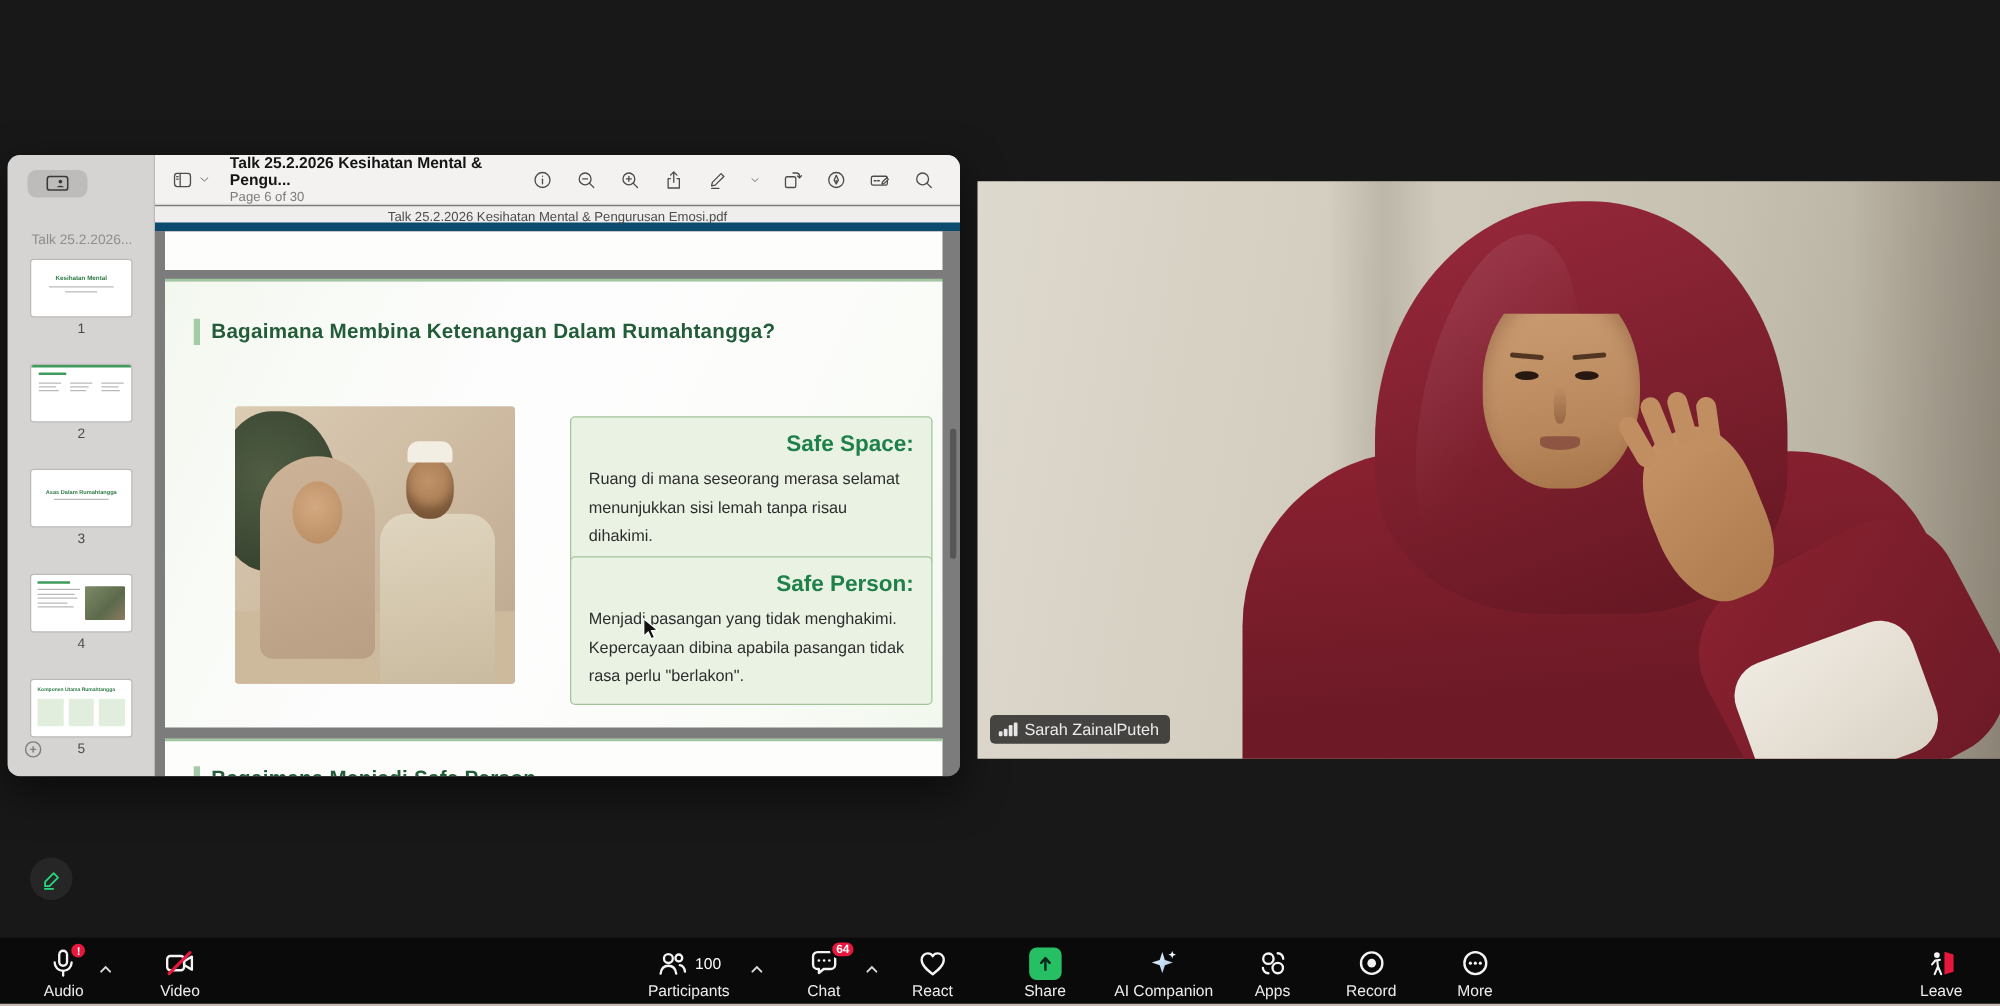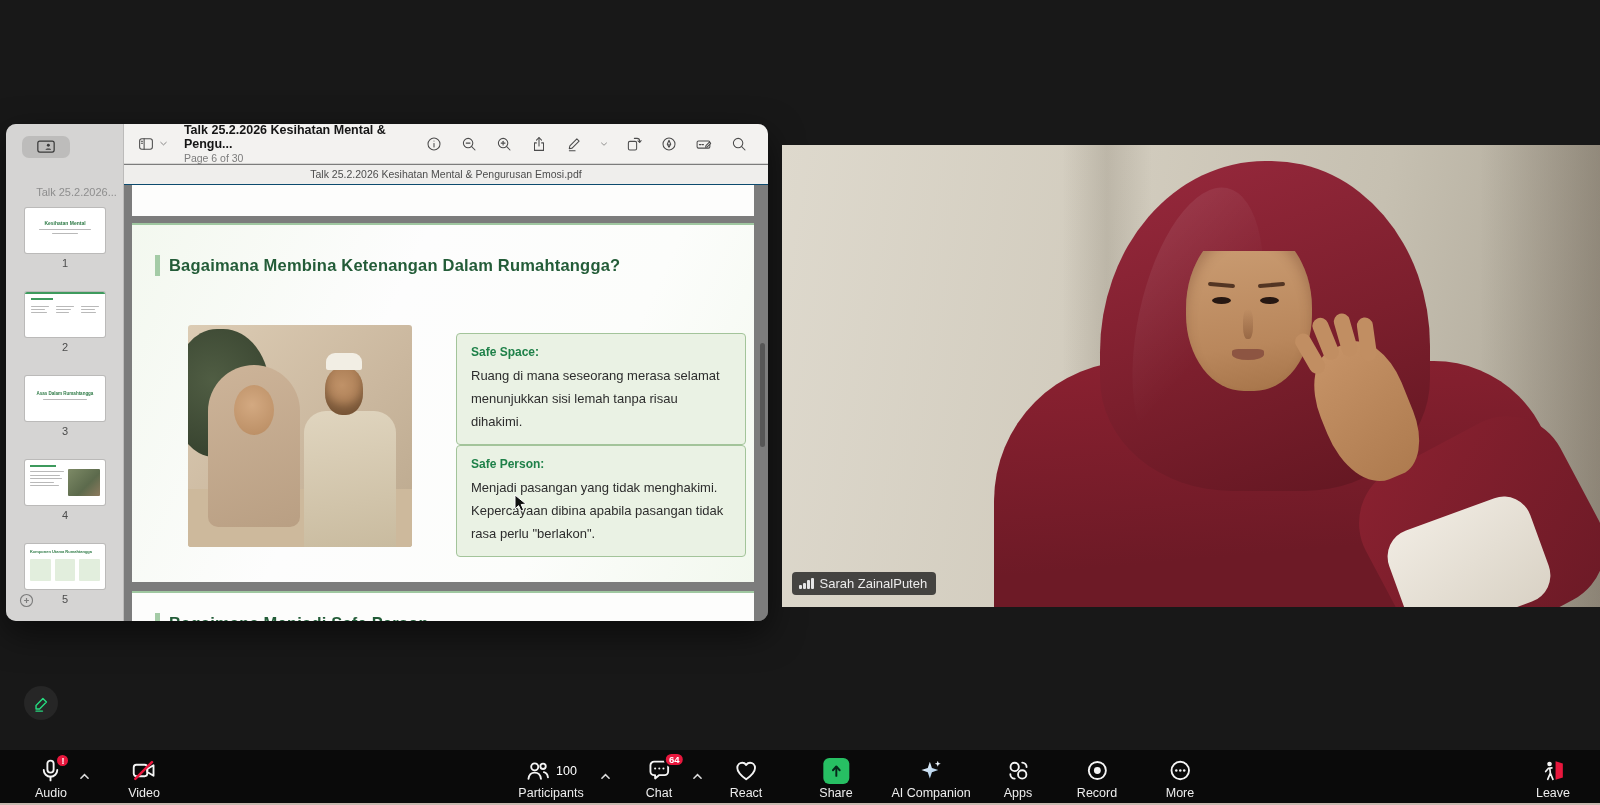--- a/index.html
+++ b/index.html
@@ -17,21 +17,21 @@
   }
   #pdf-sidebar {
     position:absolute; left:0; top:0; width:118px; height:100%;
     background:#d5d4d3; border-right:1px solid #bcbbba;
   }
   .presenter-pill {
     position:absolute; left:16px; top:12px; width:48px; height:22px;
     background:#bdbcbb; border-radius:7px; display:flex; align-items:center; justify-content:center;
   }
   .doc-label {
-    position:absolute; top:62px; left:12px; width:100%; text-align:center;
+    position:absolute; top:62px; left:1px; width:100%; text-align:center;
     font-size:11px; color:#8e8e8e;
   }
   .thumb { position:absolute; left:19px; width:80px; }
   .thumb-card {
     width:80px; height:45px; background:#fff; border-radius:2px;
     box-shadow:0 0 0 1px rgba(0,0,0,.12); position:relative; overflow:hidden;
   }
   .thumb-num { width:100%; text-align:center; font-size:11px; color:#4c4c4c; margin-top:4px; }
   .t-title { width:100%; text-align:center; font-weight:bold; color:#2e7a46; font-size:5px; }
   .t-line { background:#b9b9b9; height:1px; border-radius:1px; }
@@ -46,21 +46,21 @@
     display:flex; align-items:center;
   }
   .pt-ic { display:inline-flex; align-items:center; justify-content:center; width:22px; height:22px; }
   .pt-ic svg { width:18px; height:18px; stroke:#4c4c4c; fill:none; stroke-width:1.4; stroke-linecap:round; stroke-linejoin:round; }
   #pt-title-block { margin-left:14px; }
   #pt-title { font-size:12.5px; font-weight:bold; color:#151515; }
   #pt-page { font-size:10.5px; color:#7c7c7c; margin-top:1px; }
   #pt-icons { margin-left:auto; margin-right:18px; display:flex; align-items:center; gap:13px; }
   #filename-bar {
     position:absolute; left:0; top:41px; right:0; height:20px;
-    background:#efeeec; border-bottom:1px solid #0c4a6e;
+    background:#efeeec; border-bottom:7px solid #0c4a6e;
     text-align:center; font-size:10.5px; color:#4d4d4d; line-height:19px;
   }
   #doc-area { position:absolute; left:0; top:61px; right:0; bottom:0; background:#7c7c7c; overflow:hidden; }
   .page { position:absolute; left:8px; right:14px; background:#fdfdfc; }
   #page-prev { top:0; height:31px; }
   #page-main {
     top:38px; height:359px; border-top:2px solid #9fc7a0;
     background:linear-gradient(115deg,#f3f8ef 0%,#fdfdfd 38%,#fcfdfb 70%,#f2f8ee 100%);
   }
   #page-next { top:406px; height:30px; border-top:2px solid #9fc7a0; overflow:hidden; }
@@ -89,21 +89,21 @@
     background:radial-gradient(circle at 45% 38%,#c09268,#9c6f48); border-radius:45%;
     box-shadow:inset 0 -10px 8px rgba(40,25,12,.35); }
   .m-body { position:absolute; left:116px; top:86px; width:92px; height:136px;
     background:linear-gradient(170deg,#e0d5bf,#c9bb9f); border-radius:22px 22px 0 0; }
 
   .safe-box {
     position:absolute; left:324px; width:290px;
     background:#eaf2e4; border:1px solid #a3c49a; border-radius:4px;
     padding:11px 14px;
   }
-  .safe-box h3 { font-size:12px; font-weight:bold; color:#1f8149; margin-bottom:6px; }
+  .safe-box h3 { font-size:18px; font-weight:bold; color:#1f8149; margin-bottom:6px;text-align:right; }
   .safe-box p { font-size:13px; color:#2d2d2d; line-height:1.75; }
 
   #doc-scrollbar { position:absolute; right:3px; top:158px; width:5px; height:104px;
     border-radius:3px; background:rgba(30,30,30,.4); }
 
   
   #video-tile {
     position:absolute; left:782px; top:145px; width:818px; height:462px; overflow:hidden;
     background:linear-gradient(100deg,#ded9cd 0%,#d2ccbe 38%,#c6c0b1 68%,#ab induced 100%);
     background:linear-gradient(100deg,#ded9cd 0%,#d2ccbe 38%,#c6c0b1 68%,#a9a293 100%);

